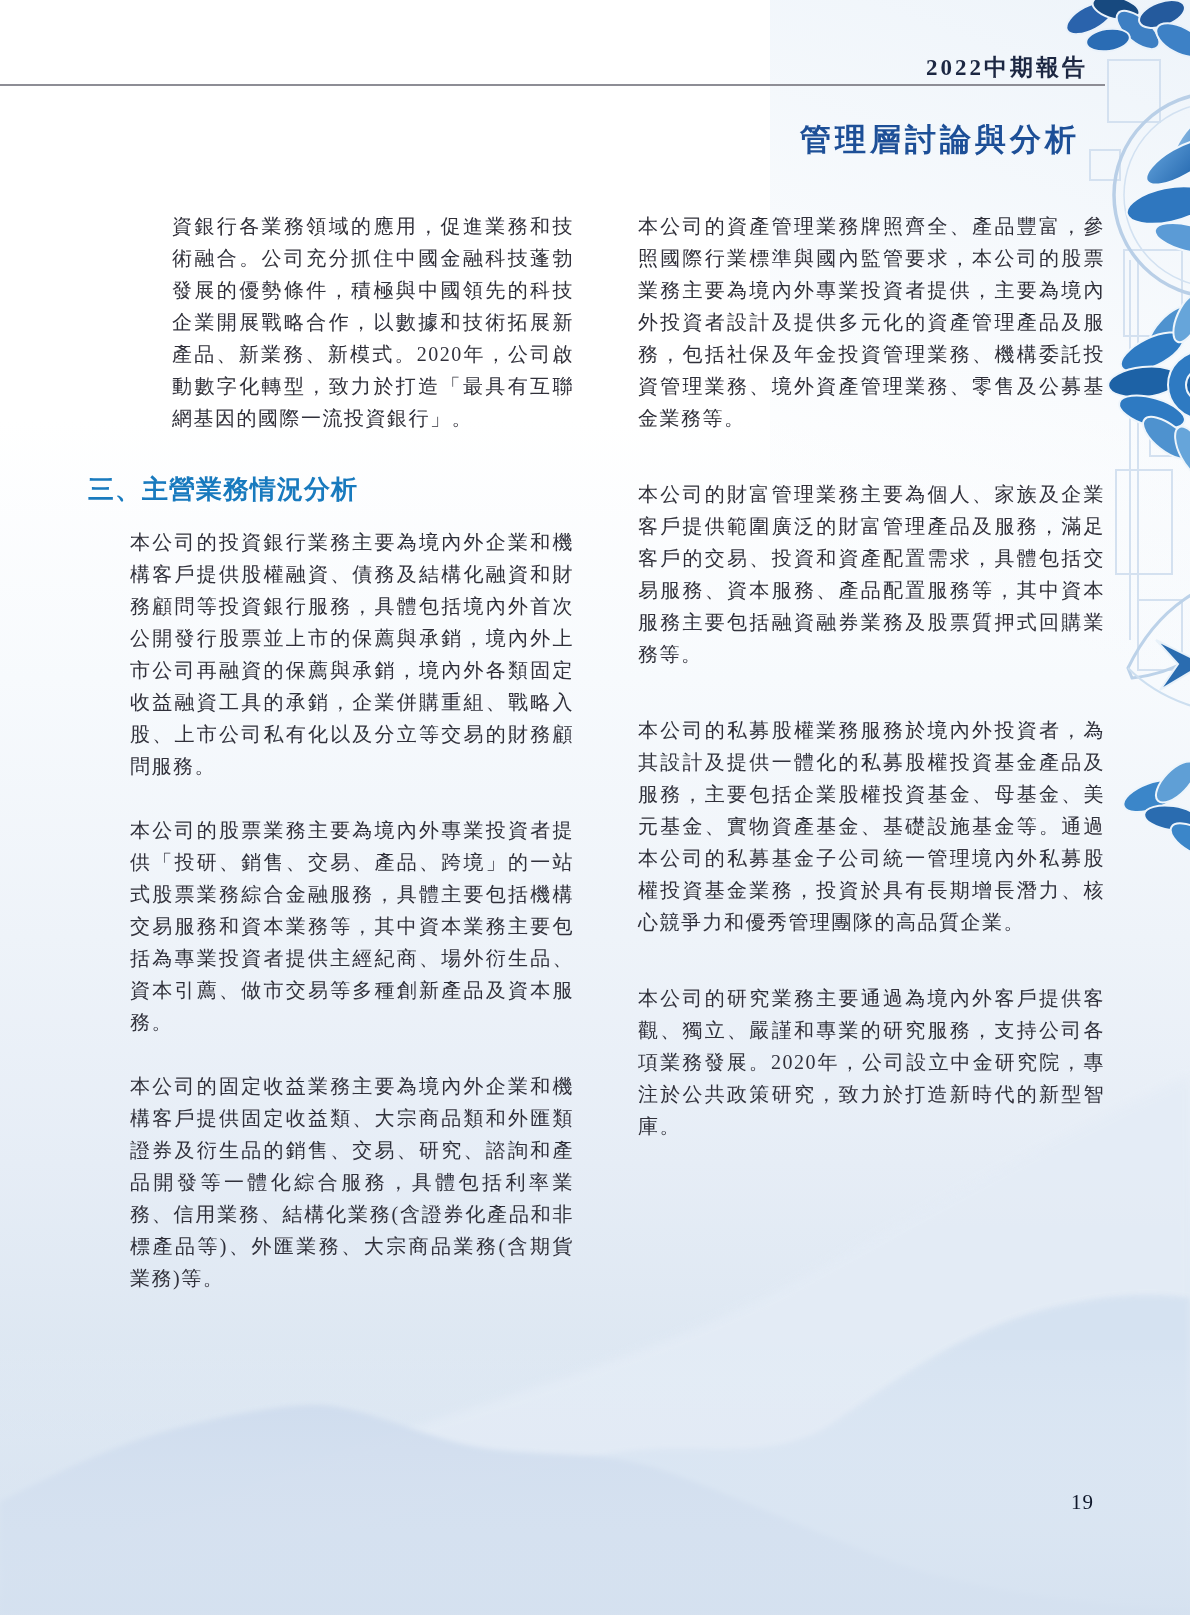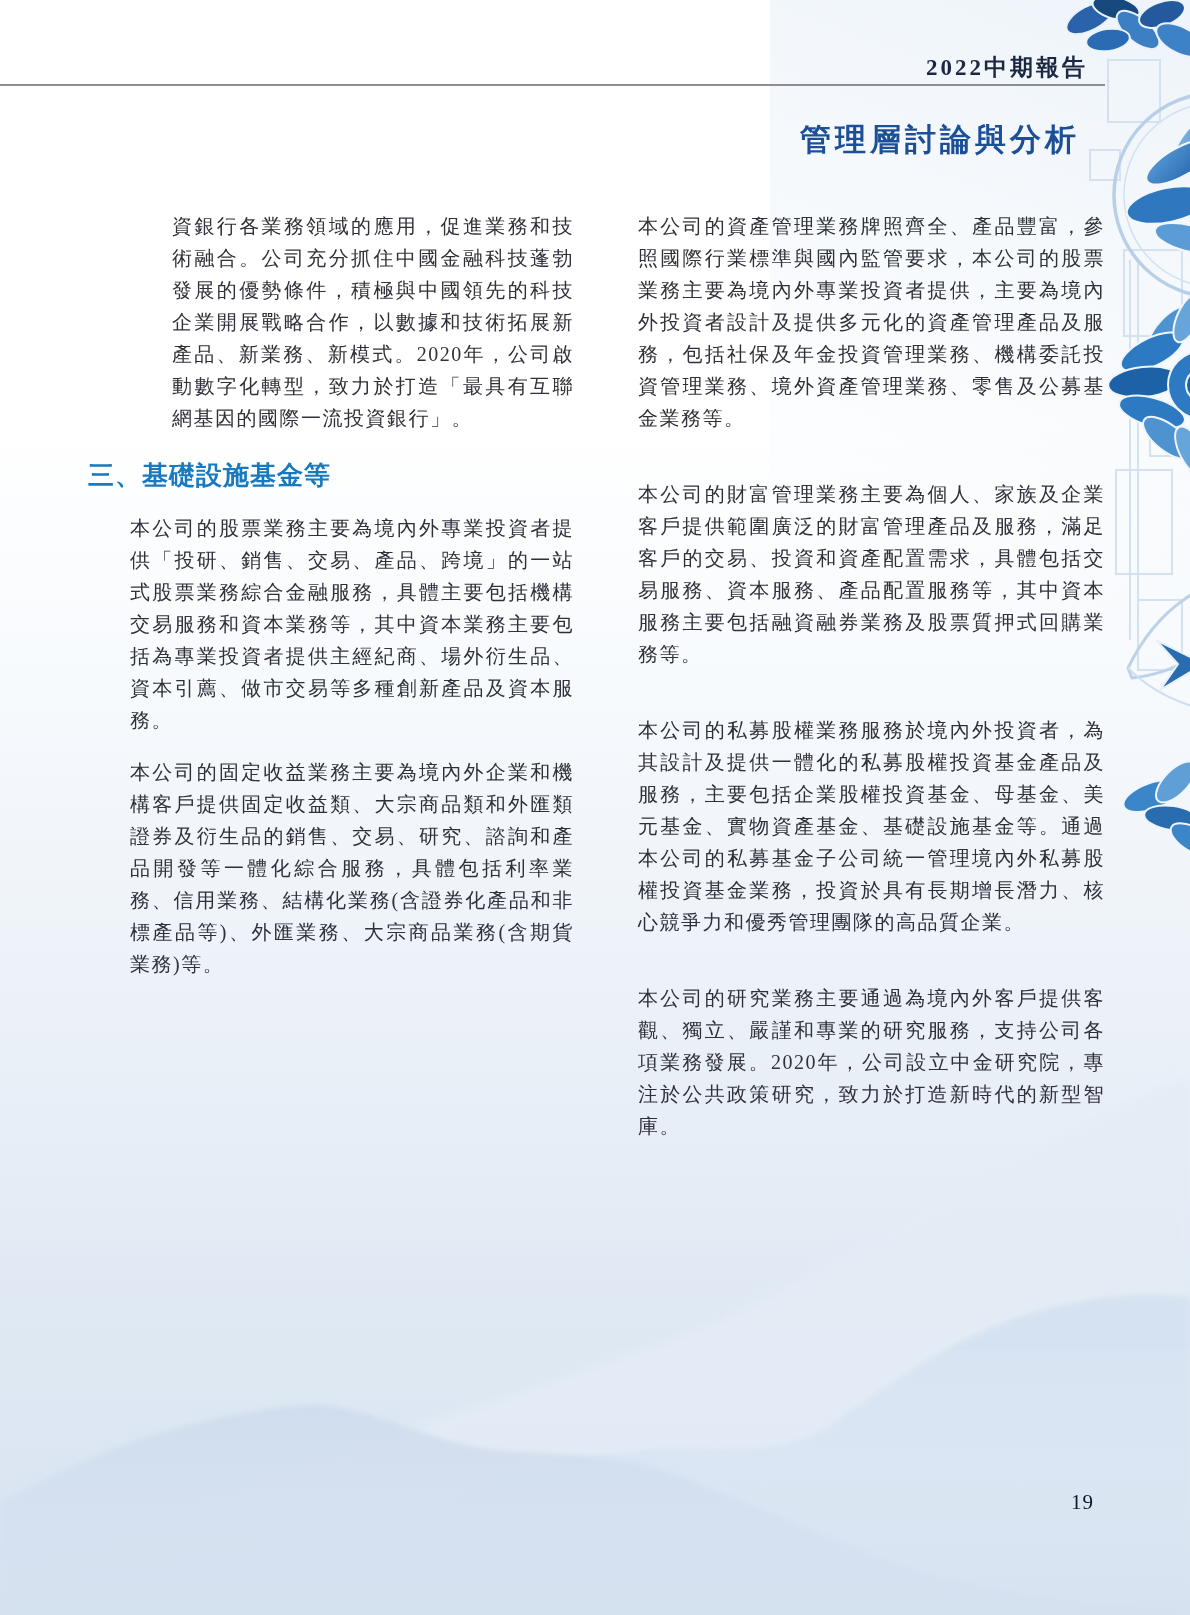--- a/index.html
+++ b/index.html
@@ -30,28 +30,28 @@
     font-size:31px;font-weight:bold;color:#1d4f97;letter-spacing:4px;
   }
   .col{
     position:absolute;top:210px;
     font-size:20px;line-height:32px;color:#30303a;letter-spacing:1.5px;
     text-align:justify;
   }
   .col p{margin:0 0 44px 0;}
   .col-left{left:130px;width:444px;}
   .col-right{left:638px;width:467px;}
-  .col-left .continued{margin-left:42px;margin-bottom:22px;}
+  .col-left .continued{margin-left:42px;margin-bottom:36px;}
   .section-heading{
     margin:0 0 16px -42px;
     font-size:26px;font-weight:bold;color:#187abe;letter-spacing:1px;line-height:40px;
     text-align:left;
   }
   .col-left .para2{margin-bottom:32px;}
-  .col-left .para3{margin-bottom:20px;}
+  .col-left .para3{margin-bottom:32px;}
   .page-number{
     position:absolute;top:1490px;right:96px;
     font-size:21px;font-weight:normal;color:#0f172a;letter-spacing:1px;
   }
   .deco-strip{position:absolute;top:0;right:0;width:170px;height:880px;pointer-events:none;}
   .mountains{position:absolute;left:0;bottom:0;width:1190px;height:565px;}
 </style>
 </head>
 <body>
 
@@ -143,21 +143,22 @@
     <ellipse cx="174" cy="840" rx="26" ry="12" fill="#3b86c9" transform="rotate(30 174 840)"></ellipse>
   </g>
 </svg>
 
 <div class="report-label">2022中期報告</div>
 <div class="header-rule"></div>
 <h1 class="page-title">管理層討論與分析</h1>
 
 <div class="col col-left">
   <p class="continued">資銀行各業務領域的應用，促進業務和技術融合。公司充分抓住中國金融科技蓬勃發展的優勢條件，積極與中國領先的科技企業開展戰略合作，以數據和技術拓展新產品、新業務、新模式。2020年，公司啟動數字化轉型，致力於打造「最具有互聯網基因的國際一流投資銀行」。</p>
-  <h2 class="section-heading">三、基礎設施基金等</h2>
+  <h2 class="section-heading">三、主營業務情況分析</h2>
+  <p class="para2">本公司的投資銀行業務主要為境內外企業和機構客戶提供股權融資、債務及結構化融資和財務顧問等投資銀行服務，具體包括境內外首次公開發行股票並上市的保薦與承銷，境內外上市公司再融資的保薦與承銷，境內外各類固定收益融資工具的承銷，企業併購重組、戰略入股、上市公司私有化以及分立等交易的財務顧問服務。</p>
   <p class="para3">本公司的股票業務主要為境內外專業投資者提供「投研、銷售、交易、產品、跨境」的一站式股票業務綜合金融服務，具體主要包括機構交易服務和資本業務等，其中資本業務主要包括為專業投資者提供主經紀商、場外衍生品、資本引薦、做市交易等多種創新產品及資本服務。</p>
   <p>本公司的固定收益業務主要為境內外企業和機構客戶提供固定收益類、大宗商品類和外匯類證券及衍生品的銷售、交易、研究、諮詢和產品開發等一體化綜合服務，具體包括利率業務、信用業務、結構化業務(含證券化產品和非標產品等)、外匯業務、大宗商品業務(含期貨業務)等。</p>
 </div>
 
 <div class="col col-right">
   <p>本公司的資產管理業務牌照齊全、產品豐富，參照國際行業標準與國內監管要求，本公司的股票業務主要為境內外專業投資者提供，主要為境內外投資者設計及提供多元化的資產管理產品及服務，包括社保及年金投資管理業務、機構委託投資管理業務、境外資產管理業務、零售及公募基金業務等。</p>
   <p>本公司的財富管理業務主要為個人、家族及企業客戶提供範圍廣泛的財富管理產品及服務，滿足客戶的交易、投資和資產配置需求，具體包括交易服務、資本服務、產品配置服務等，其中資本服務主要包括融資融券業務及股票質押式回購業務等。</p>
   <p>本公司的私募股權業務服務於境內外投資者，為其設計及提供一體化的私募股權投資基金產品及服務，主要包括企業股權投資基金、母基金、美元基金、實物資產基金、基礎設施基金等。通過本公司的私募基金子公司統一管理境內外私募股權投資基金業務，投資於具有長期增長潛力、核心競爭力和優秀管理團隊的高品質企業。</p>
   <p>本公司的研究業務主要通過為境內外客戶提供客觀、獨立、嚴謹和專業的研究服務，支持公司各項業務發展。2020年，公司設立中金研究院，專注於公共政策研究，致力於打造新時代的新型智庫。</p>
 </div>

